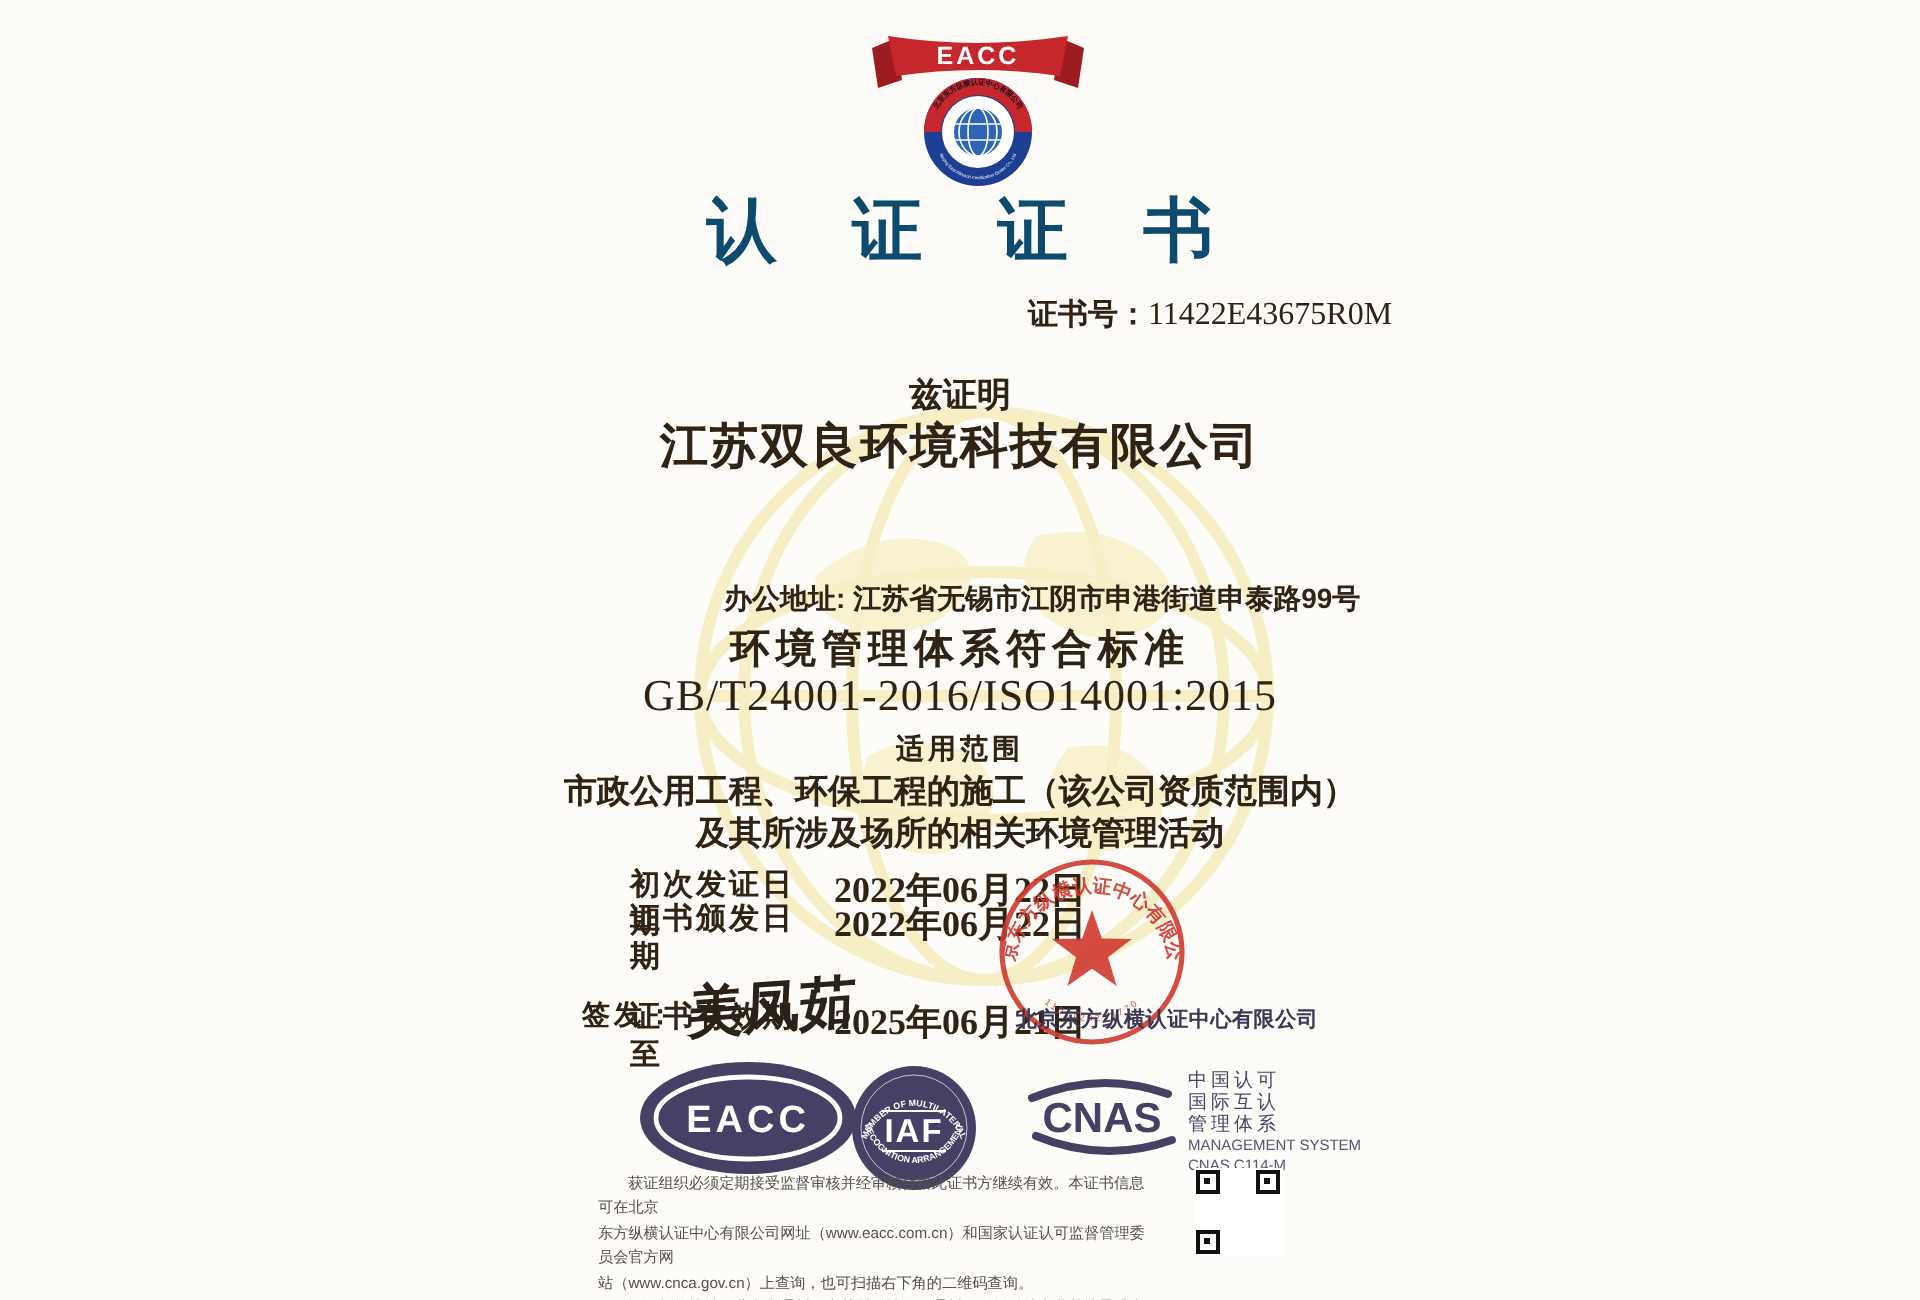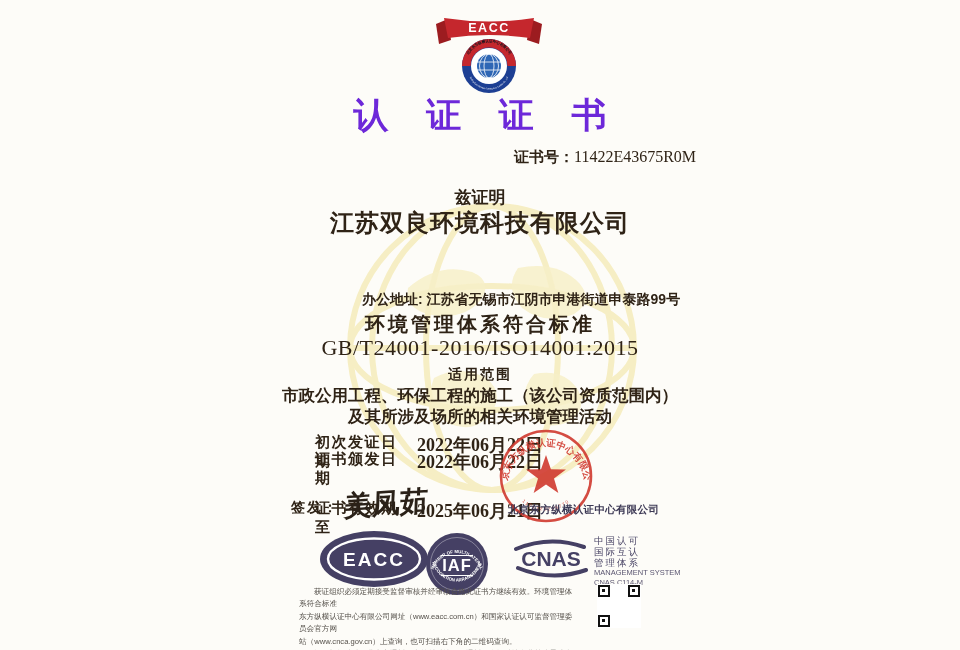--- a/index.html
+++ b/index.html
@@ -5,21 +5,21 @@
   html,body{margin:0;padding:0;background:#e9e7e2;}
   #page{position:relative;width:960px;height:650px;background:#fdfcf8;overflow:hidden;
         font-family:"Liberation Sans","DejaVu Sans",sans-serif;color:#2f2316;}
   .abs{position:absolute;}
   .ctr{left:0;width:960px;text-align:center;}
   .serif{font-family:"Liberation Serif","DejaVu Serif",serif;}
   
   #watermark{left:338px;top:198px;opacity:.55;z-index:0;}
   .fg{z-index:2;}
   
-  #title{top:92px;font-size:35px;font-weight:bold;letter-spacing:14px;text-indent:14px;color:#6d28d9;}
+  #title{top:92px;font-size:35px;font-weight:bold;letter-spacing:14px;text-indent:14px;color:#0c4a6e;}
   #certno{top:148px;left:514px;font-size:15px;}
   #certno .lbl{font-weight:bold;}
   #certno .val{font-family:"Liberation Serif",serif;font-size:16px;}
   #statement{top:186px;font-size:17px;font-weight:bold;}
   #company{top:207px;font-size:24px;font-weight:bold;letter-spacing:1px;}
   #credit{top:245px;font-size:15px;font-weight:bold;}
   #credit .val{font-family:"Liberation Serif",serif;font-size:16px;font-weight:normal;}
   .addr{left:362px;font-size:14px;font-weight:bold;}
   #addr1{top:273px;} #addr2{top:291px;}
   #sysline{top:311px;font-size:20px;font-weight:bold;letter-spacing:3px;font-family:"Liberation Serif",serif;}
@@ -191,21 +191,21 @@
 
   <div id="cnasText" class="abs fg">
     <div class="cn">中国认可</div>
     <div class="cn">国际互认</div>
     <div class="cn">管理体系</div>
     <div class="en">MANAGEMENT SYSTEM</div>
     <div class="en">CNAS C114-M</div>
   </div>
 
   <div id="footnote" class="abs fg">
-    <div class="ind">获证组织必须定期接受监督审核并经审核合格此证书方继续有效。环境管理体系符合标准</div>
+    <div class="ind">获证组织必须定期接受监督审核并经审核合格此证书方继续有效。本证书信息可在北京</div>
     <div>东方纵横认证中心有限公司网址（www.eacc.com.cn）和国家认证认可监督管理委员会官方网</div>
     <div>站（www.cnca.gov.cn）上查询，也可扫描右下角的二维码查询。</div>
     <div class="ind">认证机构地址：北京市通州区中关村科技园区通州园金桥科技产业基地景盛南四街17号</div>
 
   </div>
 
   <div id="qr" class="abs fg">
     <div class="finder f1"></div>
     <div class="finder f2"></div>
     <div class="finder f3"></div>

